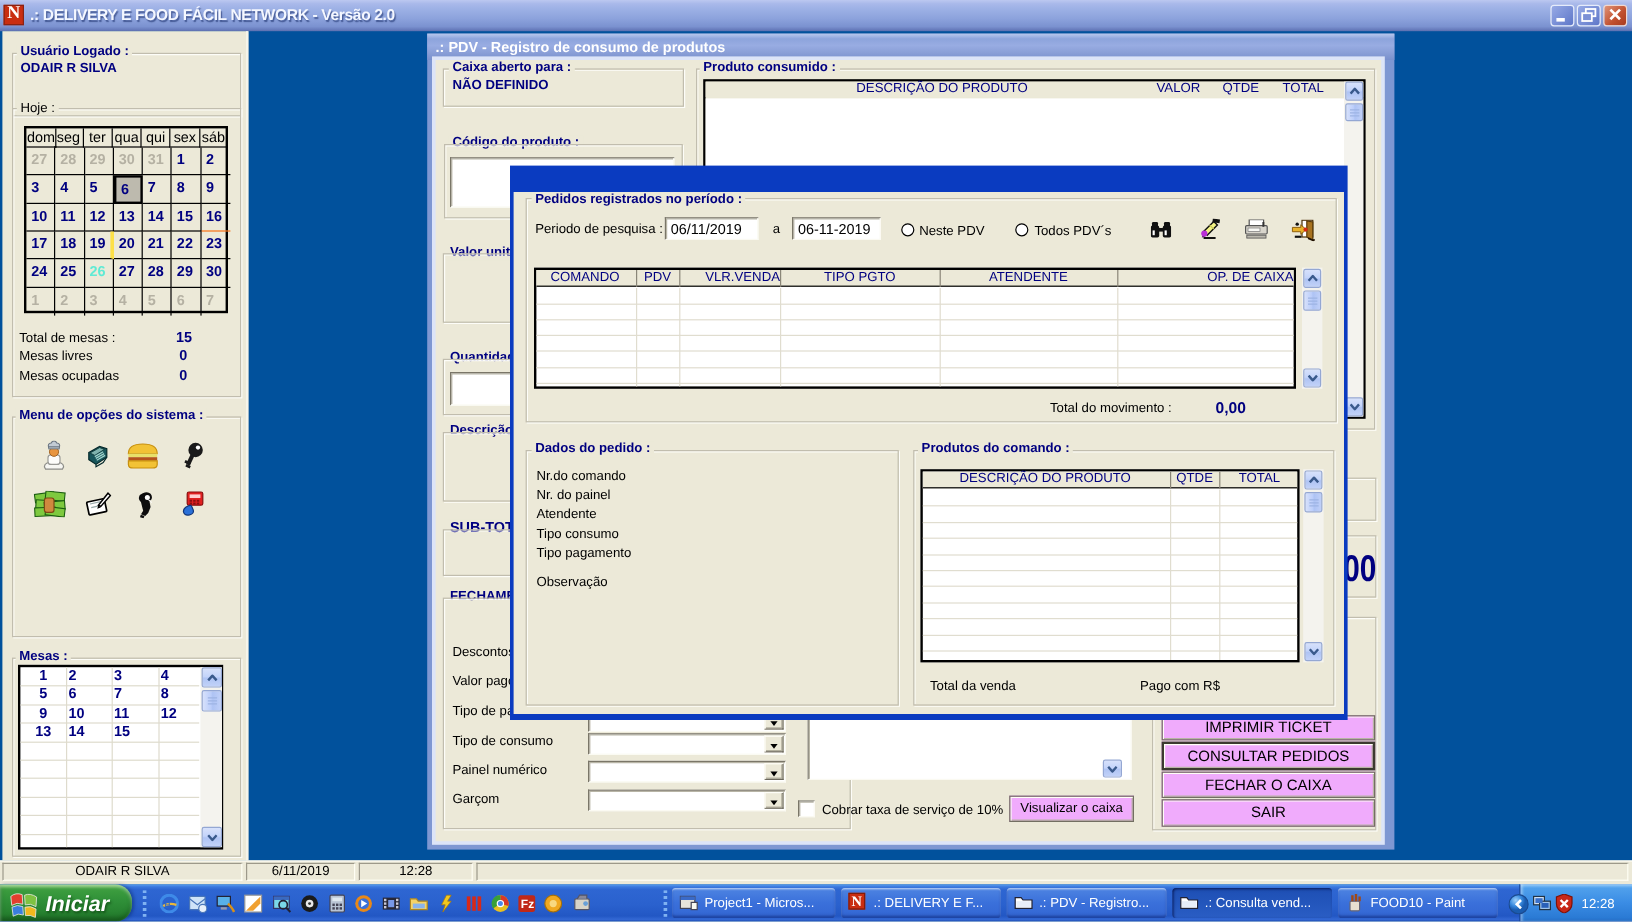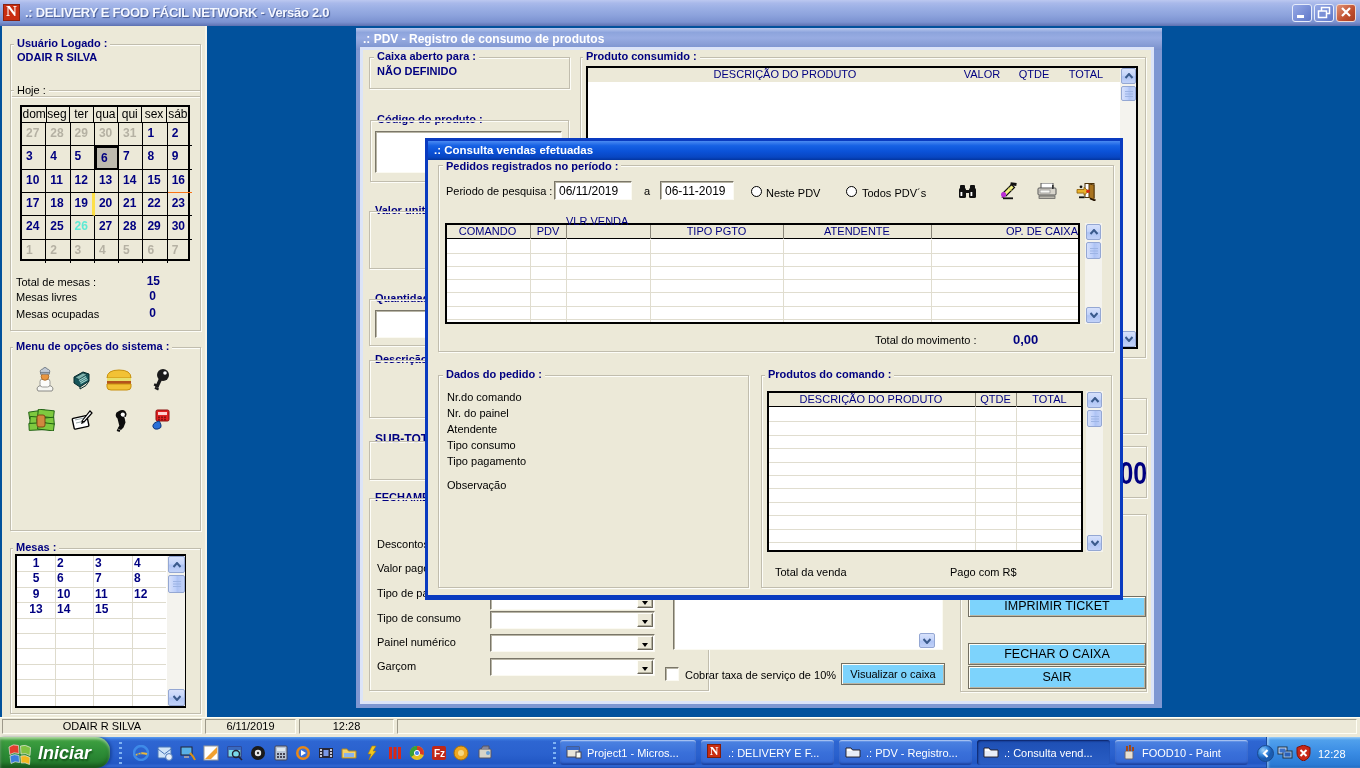--- a/index.html
+++ b/index.html
@@ -6,21 +6,21 @@
 #s{position:relative;width:1360px;height:768px;overflow:hidden;background:#01519c}
 .a{position:absolute}
 .gb{position:absolute;border:1px solid #c1bdae;box-shadow:1px 1px 0 rgba(255,255,252,.9),inset 1px 1px 0 rgba(255,255,252,.9)}
 .gl{position:absolute;background:#ECE9D8;color:#000080;font-weight:bold;font-size:11px;padding:0 3px;white-space:nowrap;line-height:13px}
 .bk{position:absolute;color:#000;font-size:11px;white-space:nowrap;line-height:12px}
 .nv{position:absolute;color:#000080;font-weight:bold;white-space:nowrap;font-size:11px;line-height:13px}
 .sunk{position:absolute;background:#fff;border:1px solid;border-color:#7a7668 #fbfaf2 #fbfaf2 #7a7668;box-shadow:inset 1px 1px 0 #b8b5a6}
 .xpb{position:absolute;width:15px;background:linear-gradient(180deg,#d7e1fb 0%,#c4d4fa 45%,#afc4f4 55%,#c2d2f8 100%);border:1px solid #94a7d3;border-radius:2px}
 .xpt{position:absolute;width:15px;background:linear-gradient(90deg,#d7e1fb,#bccefa 45%,#aec3f4 55%,#c0d0f8);border:1px solid #94a7d3;border-radius:2px}
 .xpb svg,.xpt svg{position:absolute;left:50%;top:50%;transform:translate(-50%,-50%)}
-.btn{position:absolute;background:#7dd3fc;border:1px solid #736f62;box-shadow:inset 1px 1px 0 #fffef6,inset -1px -1px 0 #b8b5a4;color:#000;font-size:12.5px;text-align:center}
+.btn{position:absolute;background:#f0abfc;border:1px solid #736f62;box-shadow:inset 1px 1px 0 #fffef6,inset -1px -1px 0 #b8b5a4;color:#000;font-size:12.5px;text-align:center}
 .tc{position:absolute;white-space:nowrap;font-size:11px;color:#000080;line-height:13px}
 </style></head>
 <body>
 <div id="s">
 <div class="a" style="left:0;top:0;width:1360px;height:26px;background:linear-gradient(180deg,#bcc8f0 0%,#a9b9ea 12%,#9cb0e5 30%,#8ca2dc 60%,#7b92d0 85%,#6579ba 96%,#5a6fae 100%)"></div>
 <div class="a" style="left:3px;top:4px;width:17px;height:17px;background:#c92d11;border:1px solid #8a2212">
       <div class="a" style="left:0;top:-2px;width:15px;text-align:center;color:#fff;font-family:'Liberation Serif',serif;font-weight:bold;font-size:15px">N</div>
     </div>
 <div class="a" style="left:25px;top:5px;color:#f4f7ff;font-size:13px;font-weight:bold;letter-spacing:-.3px;text-shadow:1px 1px 1px rgba(10,30,90,.55)">.: DELIVERY E FOOD FÁCIL NETWORK - Versão 2.0</div>
 <div class="a" style="left:1292px;top:4px;width:20px;height:18px;border-radius:3px;border:1px solid #e6ecfa;background:linear-gradient(135deg,#97aae6,#5e77c8)"><svg width="18" height="16">
@@ -292,24 +292,24 @@
       </svg>
     </div>
 <div class="sunk" style="left:665px;top:667px;width:14px;height:14px"></div>
 <div class="bk" style="left:685px;top:669px">Cobrar taxa de serviço de 10%</div>
 <div class="btn" style="left:841px;top:663px;width:104px;height:22px;line-height:20px;font-size:11px">Visualizar o caixa</div>
 <div class="gb" style="left:960px;top:398px;width:187px;height:36px"></div>
 <div class="gb" style="left:960px;top:446px;width:187px;height:52px"></div>
 <div class="a" style="left:1027px;top:456px;width:120px;color:#000080;font-weight:bold;font-size:31px;text-align:right;transform:scaleX(.8);transform-origin:right">0,00</div>
 <div class="gb" style="left:960px;top:514px;width:187px;height:178px"></div>
 <div class="btn" style="left:968px;top:596px;width:178px;height:21px;line-height:19px">IMPRIMIR TICKET</div>
+<div class="btn" style="left:968px;top:618px;width:178px;height:24px;line-height:21px;border:2px solid #3c3a30">CONSULTAR PEDIDOS</div>
 <div class="btn" style="left:968px;top:643px;width:178px;height:22px;line-height:20px">FECHAR O CAIXA</div>
 <div class="btn" style="left:968px;top:666px;width:178px;height:23px;line-height:21px">SAIR</div>
 <div class="a" style="left:425px;top:138px;width:698px;height:462px;background:#0a3bc0"></div>
-<div class="a" style="left:428px;top:141px;width:692px;height:19px;background:linear-gradient(180deg,#4a8af2 0%,#1661e4 25%,#0b52d8 55%,#0846c2 85%,#0335a0 100%);color:#fff;font-size:11.5px;font-weight:bold;padding:3px 0 0 6px">.: Consulta vendas efetuadas</div>
 <div class="a" style="left:428px;top:160px;width:692px;height:435px;background:#ECE9D8"></div>
 <div class="gb" style="left:438px;top:165px;width:676px;height:187px"></div>
 <div class="gl" style="left:443px;top:160px">Pedidos registrados no período :</div>
 <div class="bk" style="left:446px;top:185px">Periodo de pesquisa :</div>
 <div class="sunk" style="left:554px;top:181px;width:78px;height:19px;font-size:12px;color:#000;padding:2px 0 0 4px">06/11/2019</div>
 <div class="bk" style="left:644px;top:185px">a</div>
 <div class="sunk" style="left:660px;top:181px;width:74px;height:19px;font-size:12px;color:#000;padding:2px 0 0 4px">06-11-2019</div>
 <div class="a" style="left:751px;top:186px;width:11px;height:11px;border-radius:50%;background:#fff;border:1px solid #000"></div>
 <div class="bk" style="left:766px;top:187px">Neste PDV</div>
 <div class="a" style="left:846px;top:186px;width:11px;height:11px;border-radius:50%;background:#fff;border:1px solid #000"></div>
@@ -346,21 +346,21 @@
         <path d="M14 15.5 L18.5 17.5 L19.5 16.5" stroke="#201000" stroke-width="1.4" fill="none"></path>
         <path d="M1 6.5 h7 v-2.2 l4.5 4 l-4.5 4 v-2.2 h-7 Z" fill="#e8b12a" stroke="#8a5a08" stroke-width=".8"></path>
         <circle cx="12" cy="8.3" r="1.8" fill="#d42a10"></circle>
         <circle cx="5" cy="3.8" r="1.4" fill="#111"></circle>
         <rect x="3" y="13.4" width="5.5" height="1.8" fill="#111"></rect>
       </svg></div>
 <div class="a" style="left:445px;top:223px;width:635px;height:101px;background:#fff;border:2px solid #000"></div>
 <div class="a" style="left:447px;top:225px;width:631px;height:14px;background:#ECE9D8;border-bottom:1px solid #000"></div>
 <div class="tc" style="left:445px;top:225px;width:85px;text-align:center">COMANDO</div>
 <div class="tc" style="left:530px;top:225px;width:36px;text-align:center">PDV</div>
-<div class="tc" style="left:566px;top:215px;width:84px;text-align:left">VLR.VENDA</div>
+<div class="tc" style="left:566px;top:225px;width:84px;text-align:right">VLR.VENDA</div>
 <div class="tc" style="left:650px;top:225px;width:133px;text-align:center">TIPO PGTO</div>
 <div class="tc" style="left:783px;top:225px;width:148px;text-align:center">ATENDENTE</div>
 <div class="tc" style="left:931px;top:225px;width:147px;text-align:right">OP. DE CAIXA</div>
 <div class="a" style="left:530px;top:225px;width:1px;height:14px;background:#8a8678"></div>
 <div class="a" style="left:530px;top:240px;width:1px;height:82px;background:#e0ddcf"></div>
 <div class="a" style="left:566px;top:225px;width:1px;height:14px;background:#8a8678"></div>
 <div class="a" style="left:566px;top:240px;width:1px;height:82px;background:#e0ddcf"></div>
 <div class="a" style="left:650px;top:225px;width:1px;height:14px;background:#8a8678"></div>
 <div class="a" style="left:650px;top:240px;width:1px;height:82px;background:#e0ddcf"></div>
 <div class="a" style="left:783px;top:225px;width:1px;height:14px;background:#8a8678"></div>

